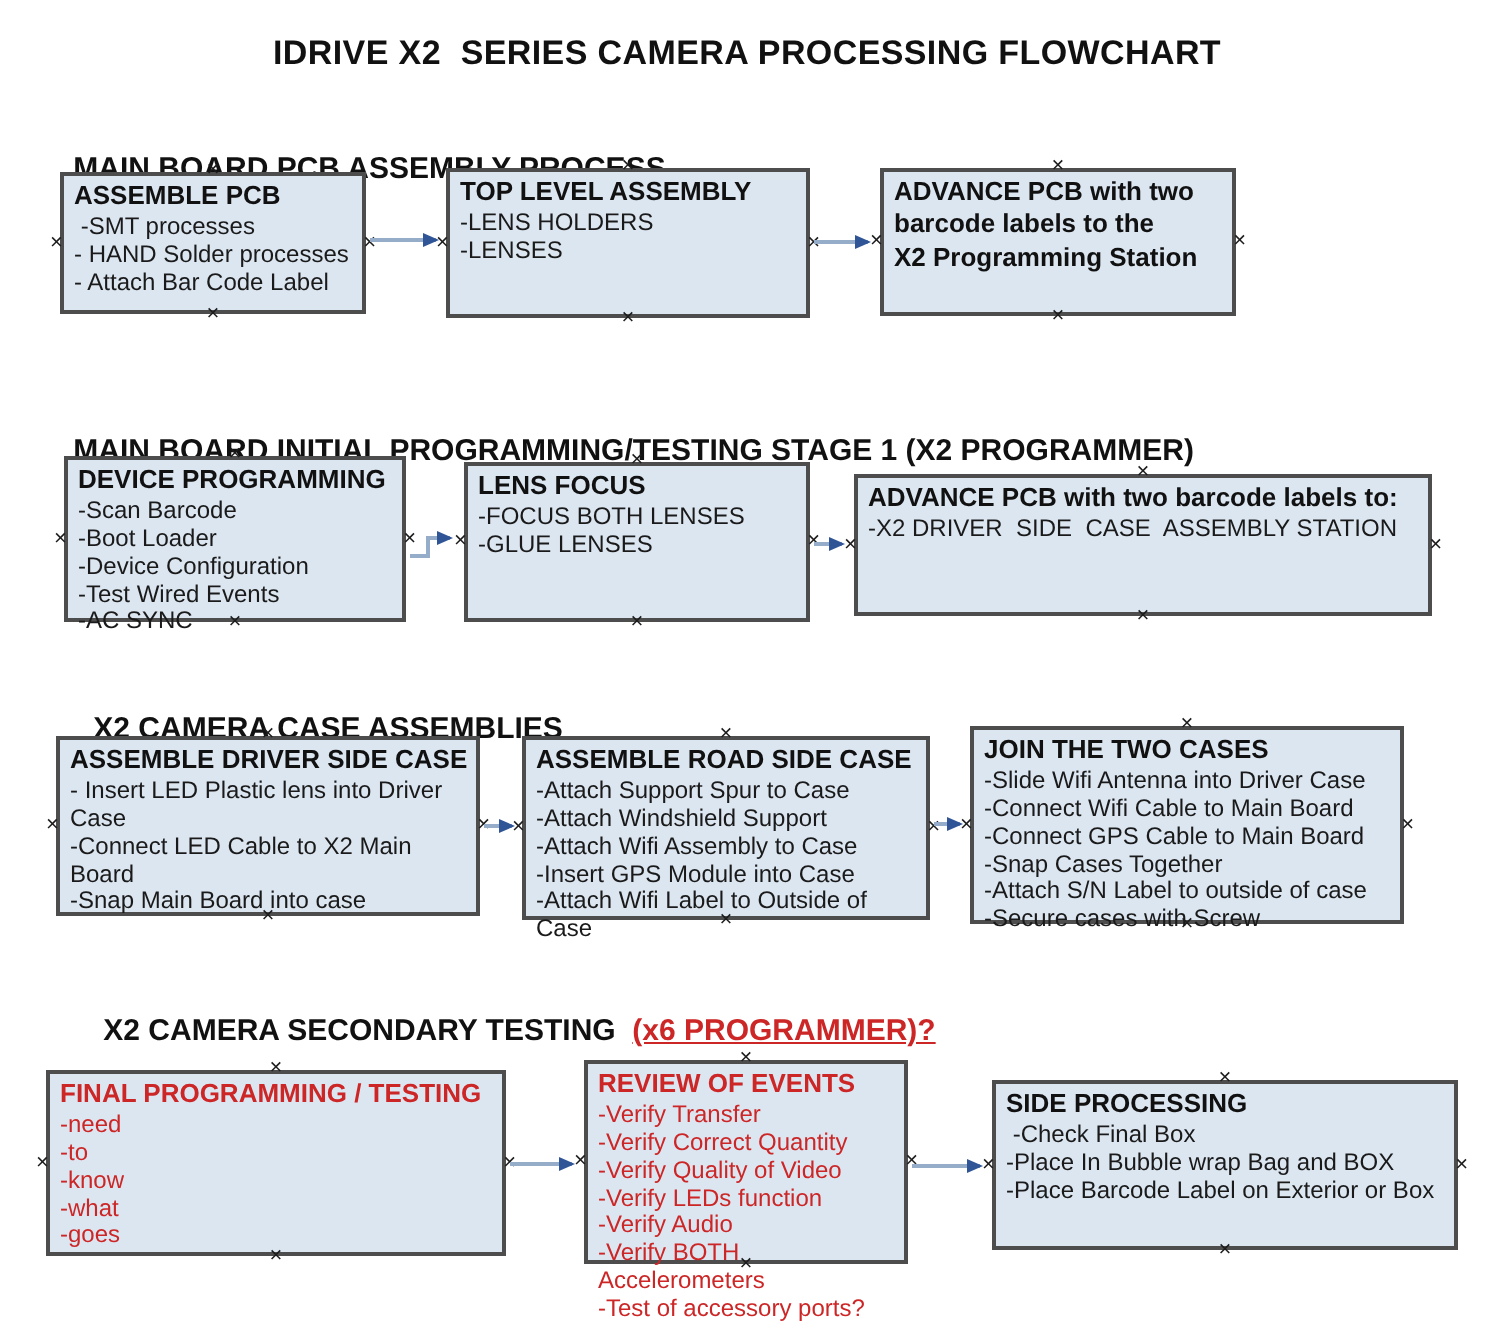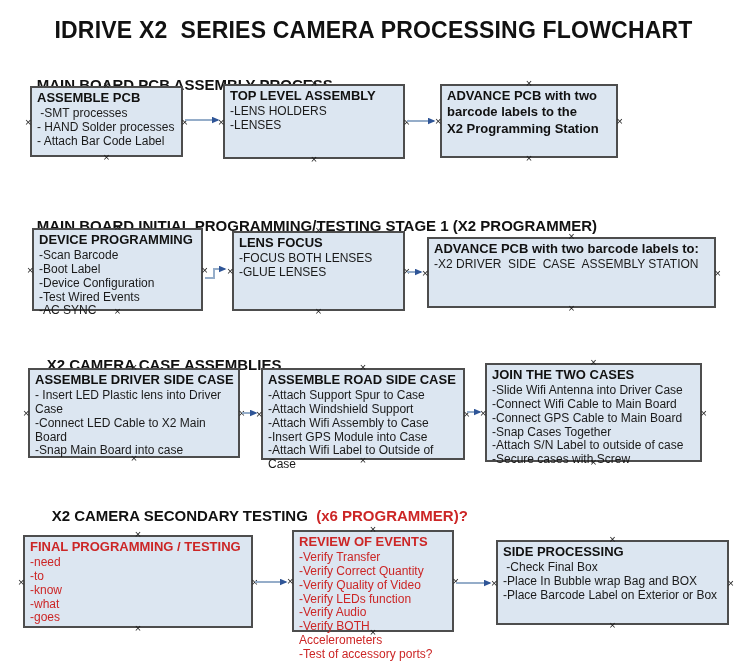--- a/index.html
+++ b/index.html
@@ -7,26 +7,26 @@
     --box-border:#4d4d4d;
     --red:#cc2626;
     --ink:#111111;
   }
   html,body{margin:0;padding:0;background:#ffffff;}
   body{font-family:"Liberation Sans", sans-serif;}
   .canvas{position:relative;width:747px;height:662px;background:#ffffff;overflow:hidden;}
 
   .main-title{
     position:absolute;top:17px;left:0;width:747px;text-align:center;
-    font-size:23px;font-weight:bold;color:var(--ink);letter-spacing:.2px;white-space:pre;
+    font-size:17px;font-weight:bold;color:var(--ink);letter-spacing:.2px;white-space:pre;
   }
   .section-header{
     position:absolute;font-size:15px;font-weight:bold;color:var(--ink);white-space:pre;
   }
-  .section-header .red-part{color:var(--red);}
+  .section-header .red-part{color:var(--red);text-decoration:underline;}
 
   .box{
     position:absolute;background:var(--box-fill);
     border:2px solid var(--box-border);box-sizing:border-box;
     padding:2px 4px 2px 5px;
   }
   .box-title{
     font-size:13px;font-weight:bold;color:var(--ink);
     line-height:1.25;white-space:pre-line;margin-bottom:1px;
   }
@@ -91,21 +91,21 @@
  X2 Programming Station</div>
   <span class="anchor anchor-top">×</span>
       <span class="anchor anchor-right">×</span>
       <span class="anchor anchor-bottom">×</span>
       <span class="anchor anchor-left">×</span>
     </div>
 
   <div class="box" style="left:32px;top:228px;width:171px;height:83px;">
     <div class="box-title">DEVICE PROGRAMMING</div>
     <div class="box-item">-Scan Barcode</div>
-    <div class="box-item">-Boot Label</div>
+    <div class="box-item">-Boot Loader</div>
     <div class="box-item">-Device Configuration</div>
     <div class="box-item">-Test Wired Events</div>
     <div class="box-item">-AC SYNC</div>
   <span class="anchor anchor-top">×</span>
       <span class="anchor anchor-right">×</span>
       <span class="anchor anchor-bottom">×</span>
       <span class="anchor anchor-left">×</span>
     </div>
   <div class="box" style="left:232px;top:231px;width:173px;height:80px;">
     <div class="box-title">LENS FOCUS</div>

